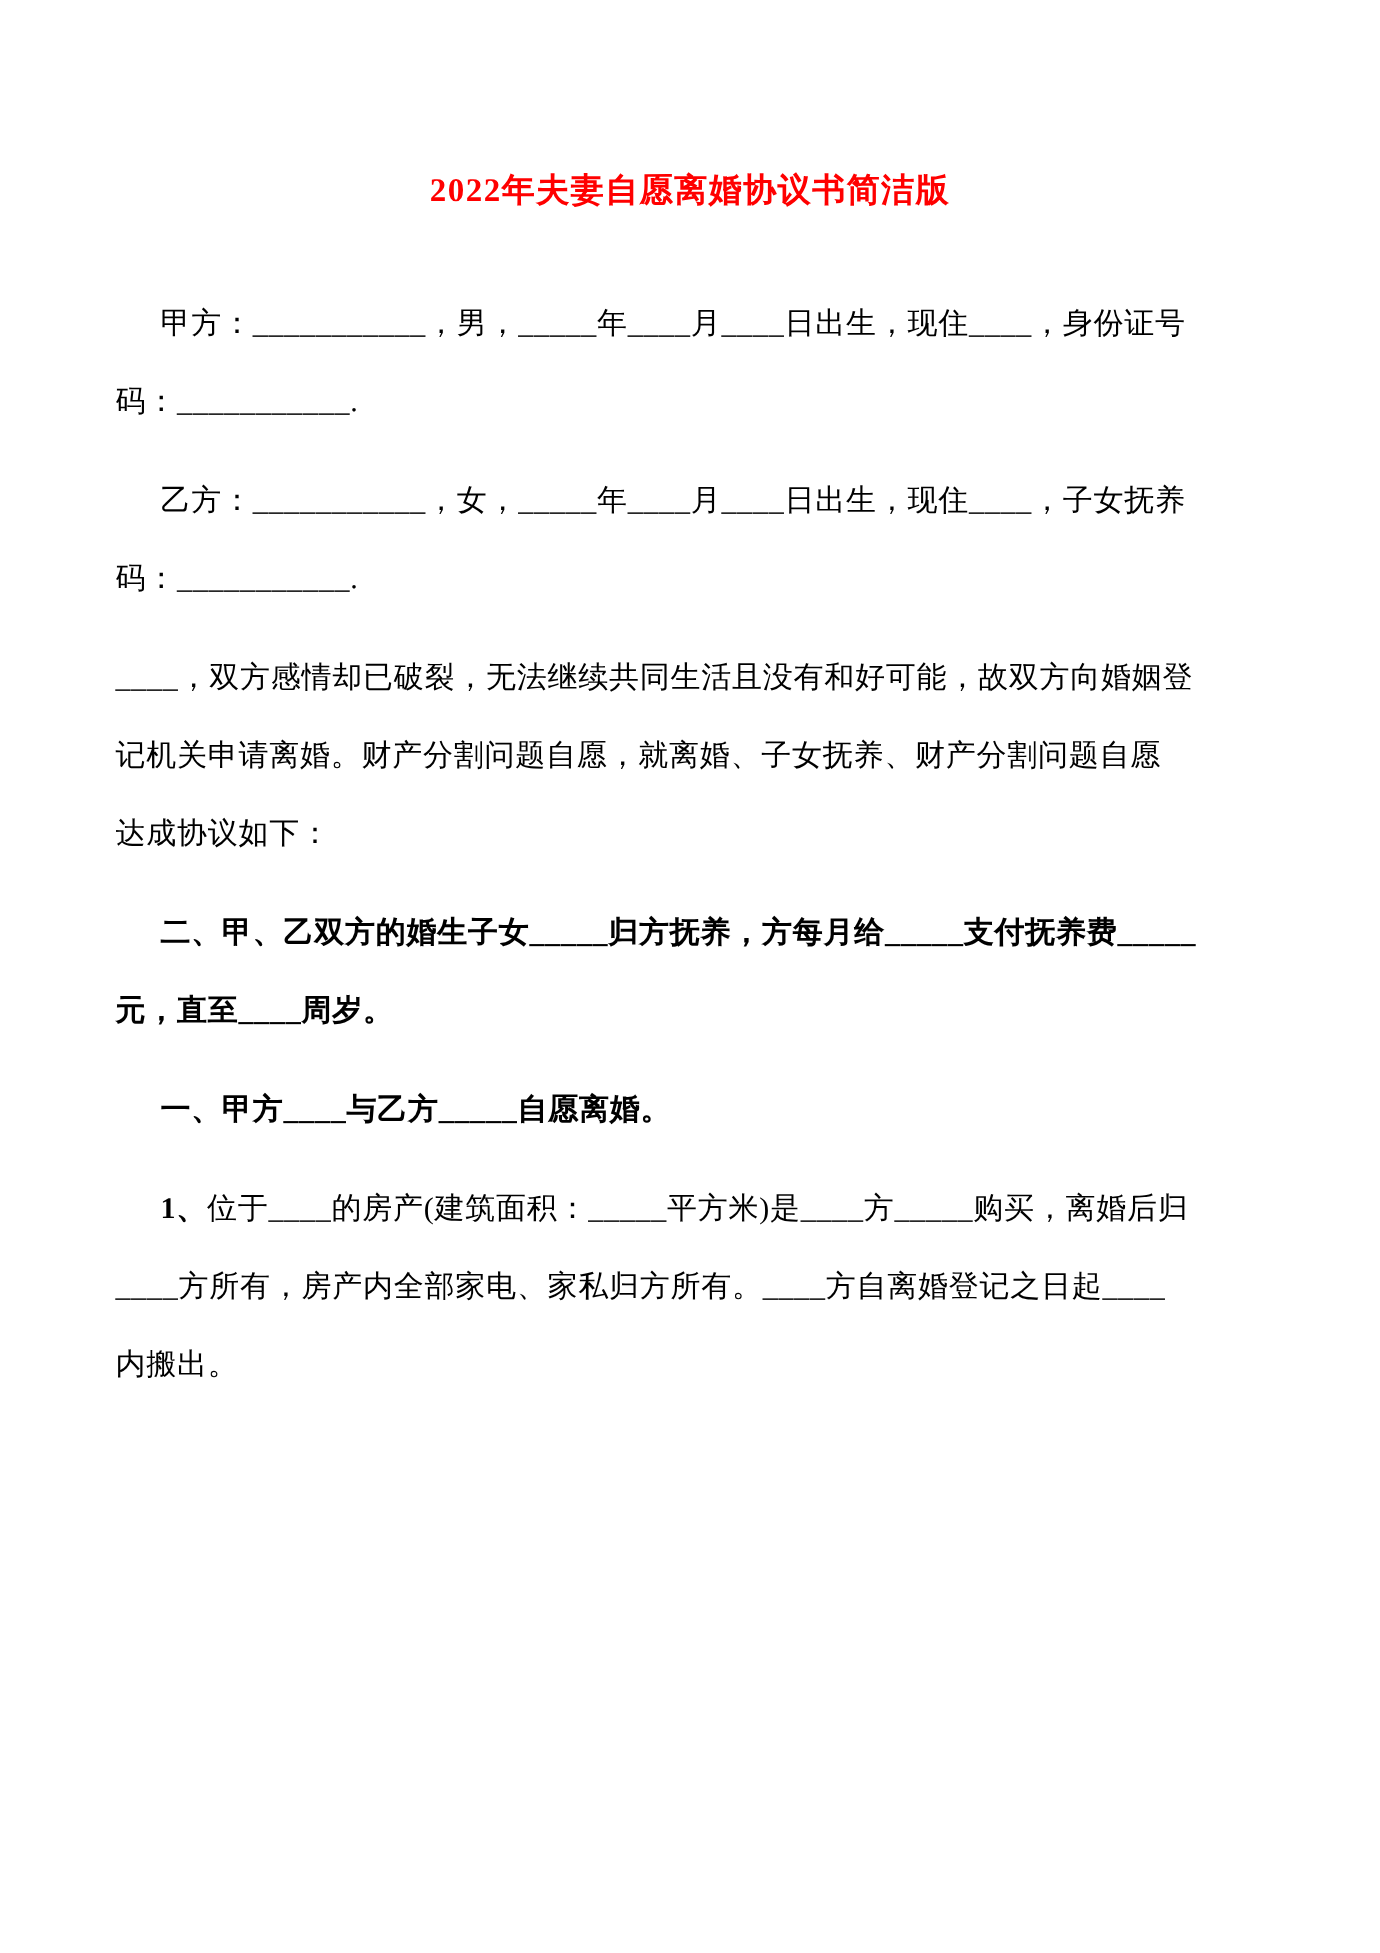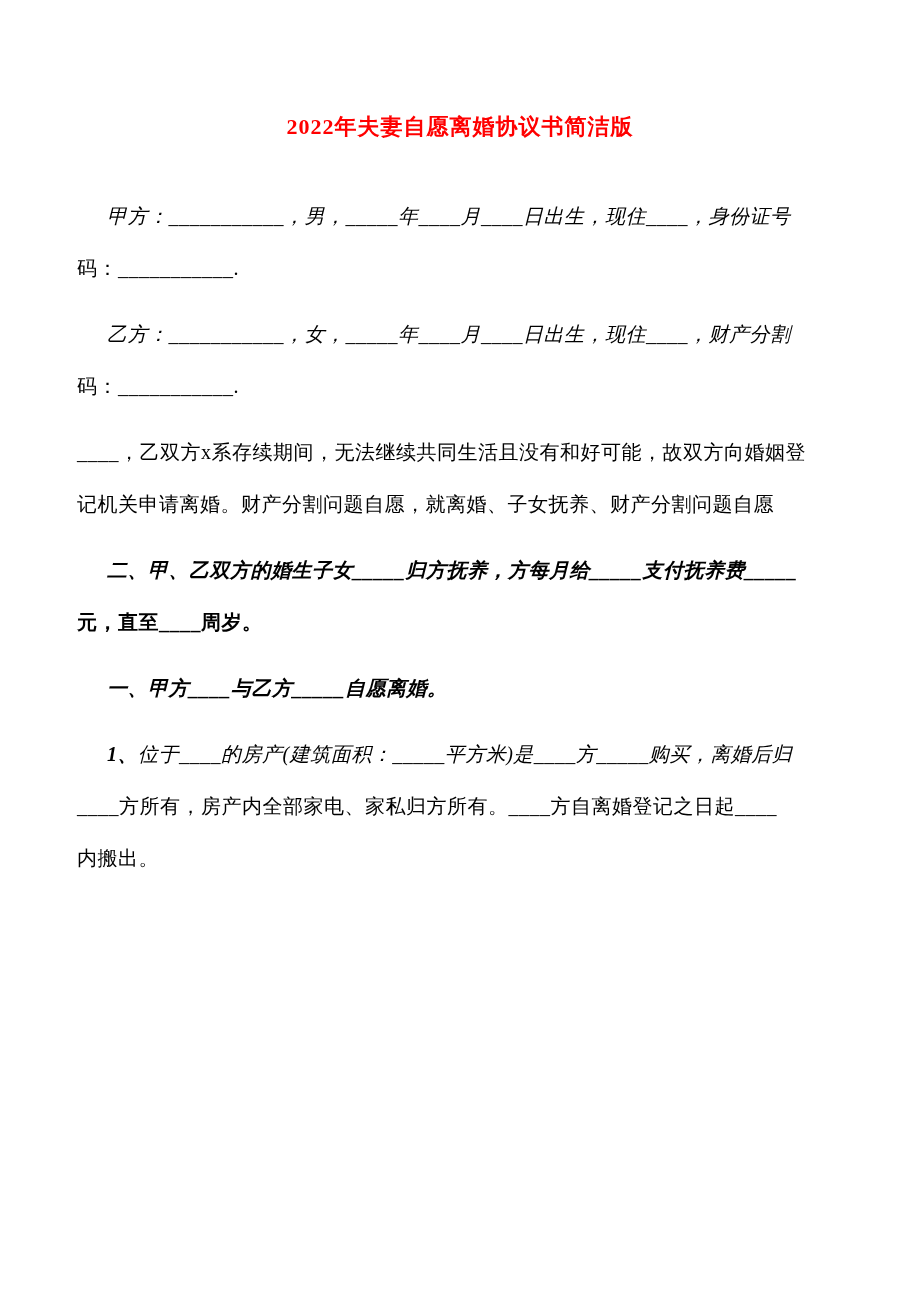--- a/index.html
+++ b/index.html
@@ -27,45 +27,46 @@
   }
   .body-text { margin-top: 48px; }
   .para { margin: 0 0 14px 0; }
   .line {
     font-size: 20px;
     line-height: 52px;
     height: 52px;
     white-space: nowrap;
     letter-spacing: 0.5px;
   }
-  .line.first { text-indent: 30px; font-style: italic; }
+  .line.first { text-indent: 30px; }
   .para.bold .line { font-weight: 700; }
   .num { font-weight: 700; }
 </style>
 </head>
 <body>
 
 <div class="page">
   <h1 class="doc-title">2022年夫妻自愿离婚协议书简洁版</h1>
 
   <div class="content body-text">
 
     <div class="para">
       <div class="line first">甲方：___________，男，_____年____月____日出生，现住____，身份证号</div>
       <div class="line">码：___________.</div>
     </div>
 
     <div class="para">
-      <div class="line first">乙方：___________，女，_____年____月____日出生，现住____，财产分割</div>
+      <div class="line first">乙方：___________，女，_____年____月____日出生，现住____，子女抚养</div>
       <div class="line">码：___________.</div>
     </div>
 
     <div class="para">
-      <div class="line">____，乙双方x系存续期间，无法继续共同生活且没有和好可能，故双方向婚姻登</div>
+      <div class="line">____，双方感情却已破裂，无法继续共同生活且没有和好可能，故双方向婚姻登</div>
       <div class="line">记机关申请离婚。财产分割问题自愿，就离婚、子女抚养、财产分割问题自愿</div>
+      <div class="line">达成协议如下：</div>
     </div>
 
     <div class="para bold">
       <div class="line first">二、甲、乙双方的婚生子女_____归方抚养，方每月给_____支付抚养费_____</div>
       <div class="line">元，直至____周岁。</div>
     </div>
 
     <div class="para bold">
       <div class="line first">一、甲方____与乙方_____自愿离婚。</div>
     </div>

